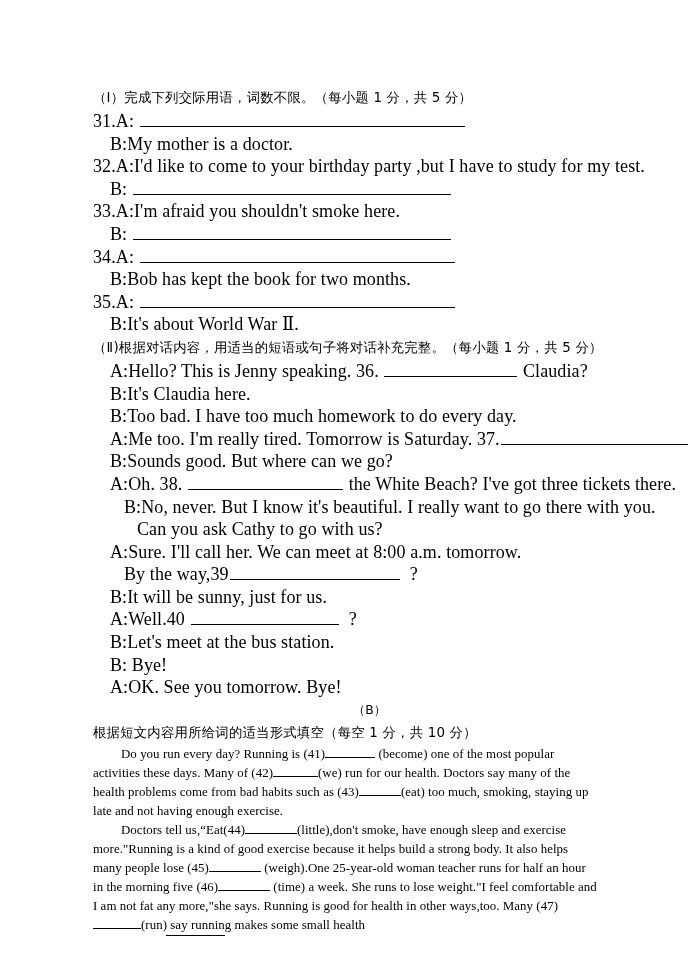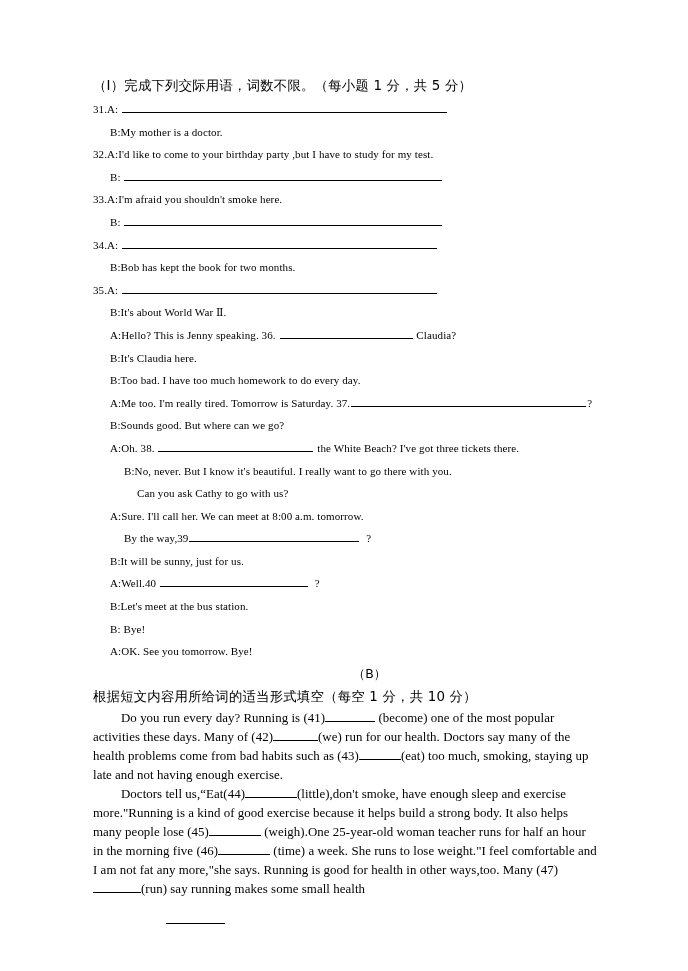--- a/index.html
+++ b/index.html
@@ -10,35 +10,35 @@
   body {
     width: 688px;
     height: 971px;
     position: relative;
     font-family: "Liberation Serif", "DejaVu Serif", serif;
     color: #000000;
     overflow: hidden;
   }
   .page {
     position: absolute;
-    left: 0; top: 4px;
+    left: 0; top: 16px;
     width: 688px;
     height: 864px;
     background: #fff;
   }
   .content {
     position: absolute;
     left: 93px;
     top: 70px;
     width: 505px;
   }
 
   
   .row {
-    font-size: 11px;
+    font-size: 18px;
     line-height: 22.6px;
     white-space: nowrap;
     letter-spacing: 0.1px;
   }
   .cn-head {
     font-family: "DejaVu Sans", "Liberation Sans", sans-serif;
     font-size: 13.4px;
     line-height: 24px;
     letter-spacing: 0.2px;
   }
@@ -143,20 +143,21 @@
   <div class="row indent1">B:Bob has kept the book for two months.</div>
 
   <div class="row">
     <span>35.A:</span>
     <span class="blank b-315"></span>
   </div>
   <div class="row indent1">
     <span>B:It's about </span><span class="italic">World War  Ⅱ</span><span>.</span>
   </div>
 
+  <div class="row cn-head">（Ⅱ)根据对话内容，用适当的短语或句子将对话补充完整。（每小题 1 分，共 5 分）</div>
 
   <div class="row indent1">
     <span>A:Hello?  This is Jenny speaking. 36.</span>
     <span class="blank b-133"></span>
     <span>Claudia?</span>
   </div>
 
   <div class="row indent1">B:It's Claudia here.</div>
   <div class="row indent1">B:Too bad. I have too much homework to do every day.</div>
 

